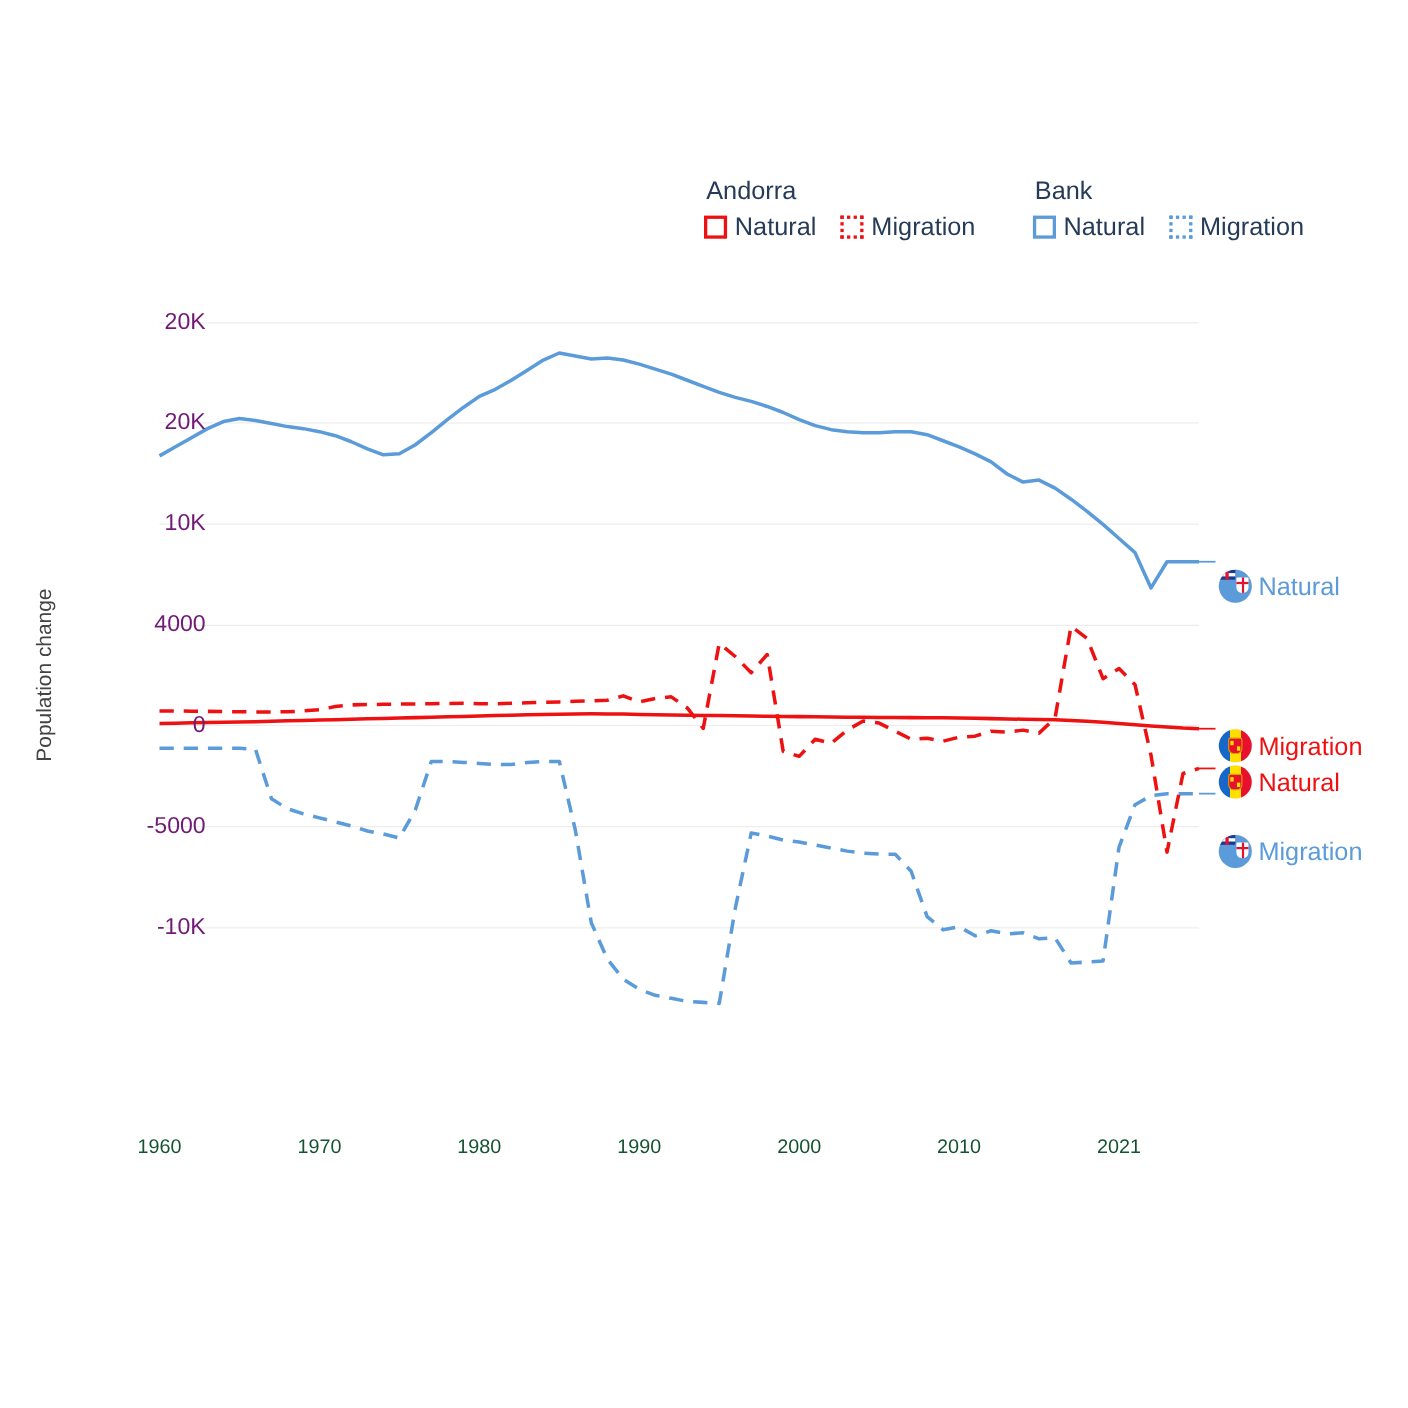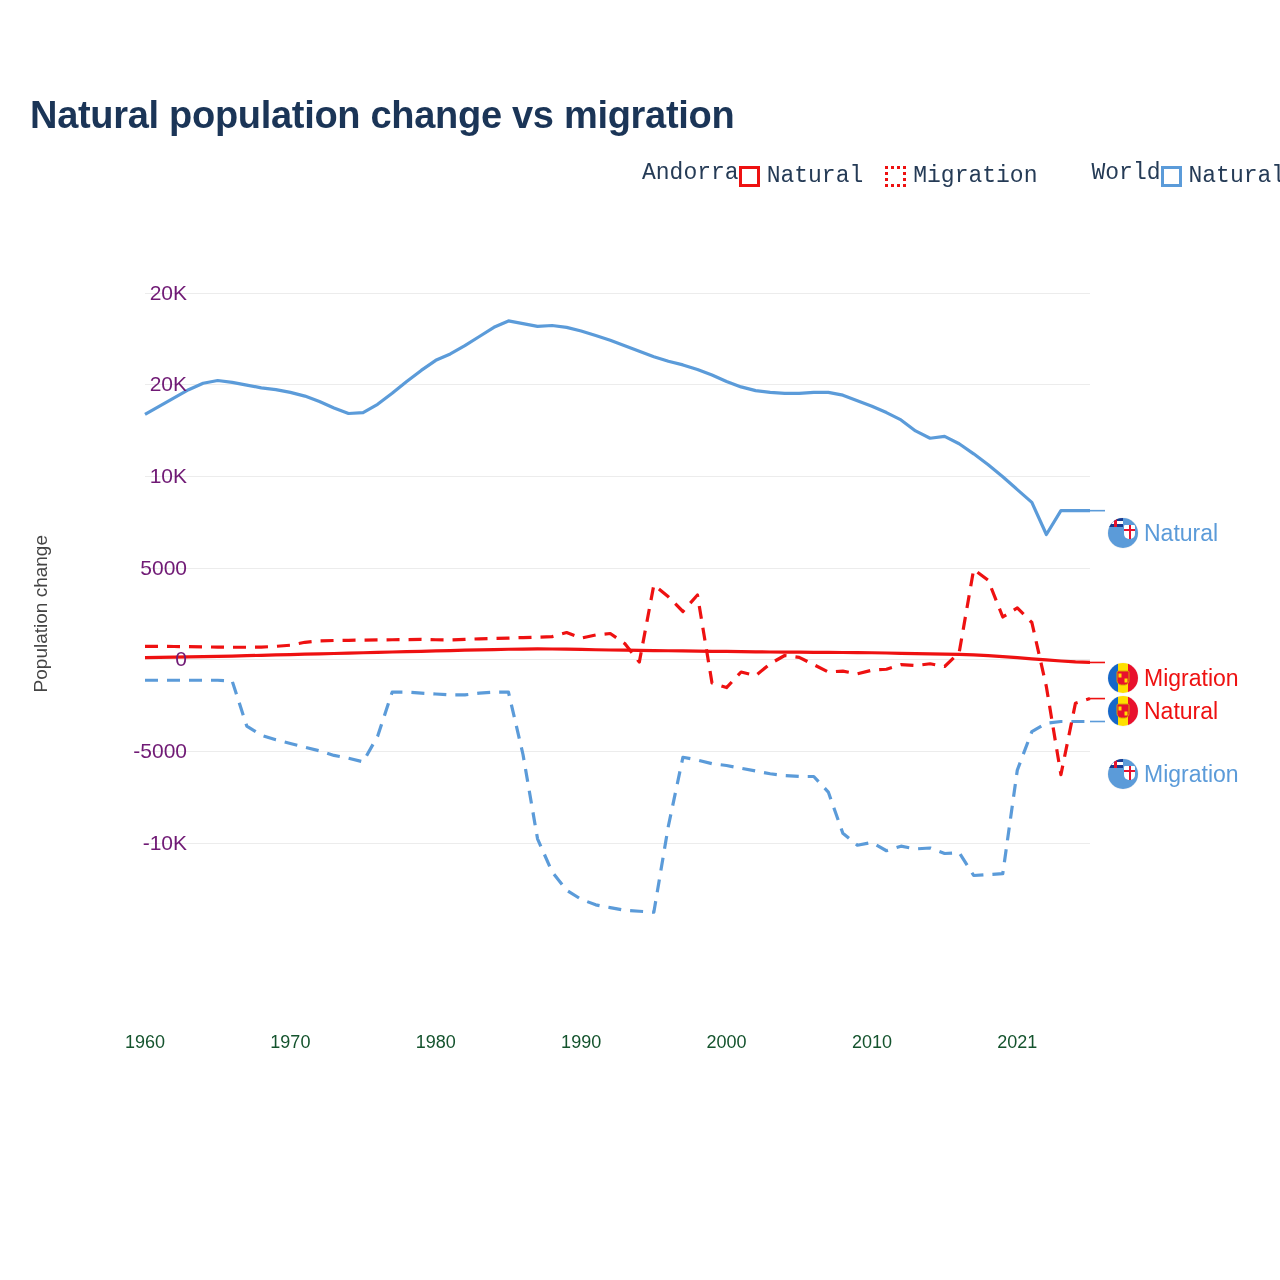--- a/index.html
+++ b/index.html
@@ -11,21 +11,21 @@
   #chart-root{position:absolute;inset:0;}
 
   .title{
     position:absolute;left:30px;top:94px;
     font-size:38px;font-weight:bold;color:#1b3557;
     letter-spacing:-0.3px;white-space:nowrap;
   }
 
   
   .legend{position:absolute;left:640px;top:160px;display:flex;gap:52px;align-items:flex-start;}
-  .legend-group{display:flex;font-family:Liberation Mono, monospace;}
+  .legend-group{display:flex;flex-direction:column;}
   .legend-group-title{font-size:23px;color:#253b56;margin:0 0 6px 2px;}
   .legend-items{display:flex;gap:22px;align-items:center;}
   .legend-item{display:flex;align-items:center;gap:7px;}
   .swatch{width:21px;height:21px;background:#fff;box-sizing:border-box;}
   .sw-solid-red{border:3px solid #ee1111;}
   .sw-dot-red{border:3px dotted #ee1111;}
   .sw-solid-blue{border:3px solid #5b9bd9;}
   .sw-dot-blue{border:3px dotted #5b9bd9;}
   .legend-label{font-size:23px;color:#253b56;}
 
@@ -73,39 +73,38 @@
 
   
   .footer{position:absolute;left:36px;top:1108px;font-size:21px;color:#6f6f6f;line-height:1.62;}
   .footer div{white-space:nowrap;}
 </style>
 </head>
 <body>
 
 <div id="chart-root">
 
-  <div class="title">Natural population change vs migration</div>
 
   <div class="legend">
     <div class="legend-group">
       <div class="legend-group-title">Andorra</div>
       <div class="legend-items">
         <div class="legend-item">
           <span class="swatch sw-solid-red"></span>
           <span class="legend-label">Natural</span>
         </div>
         <div class="legend-item">
           <span class="swatch sw-dot-red"></span>
           <span class="legend-label">Migration</span>
         </div>
       </div>
     </div>
 
     <div class="legend-group">
-      <div class="legend-group-title">World</div>
+      <div class="legend-group-title">Bank</div>
       <div class="legend-items">
         <div class="legend-item">
           <span class="swatch sw-solid-blue"></span>
           <span class="legend-label">Natural</span>
         </div>
         <div class="legend-item">
           <span class="swatch sw-dot-blue"></span>
           <span class="legend-label">Migration</span>
         </div>
       </div>
@@ -133,21 +132,21 @@
         <path d="M945.00 397.47 L960 397.47" stroke="#ee1111" stroke-width="1.6" fill="none"></path>
         <path d="M0.00 381.33 L14.54 381.33 L29.08 381.52 L43.62 381.70 L58.15 381.88 L72.69 382.07 L87.23 382.25 L101.77 382.25 L116.31 382.07 L130.85 381.33 L145.38 380.23 L159.92 377.30 L174.46 375.83 L189.00 375.47 L203.54 375.28 L218.08 375.10 L232.62 374.92 L247.15 374.73 L261.69 374.55 L276.23 374.37 L290.77 374.73 L305.31 374.92 L319.85 374.37 L334.38 373.82 L348.92 373.45 L363.46 373.08 L378.00 372.53 L392.54 372.17 L407.08 371.62 L421.62 367.58 L436.15 373.08 L450.69 369.97 L465.23 368.50 L479.77 378.58 L494.31 397.10 L508.85 319.92 L523.38 331.83 L537.92 346.50 L552.46 330.00 L567.00 418.00 L581.54 422.58 L596.08 407.00 L610.62 410.67 L625.15 398.75 L639.69 390.50 L654.23 392.33 L668.77 399.67 L683.31 407.00 L697.85 406.08 L712.38 408.83 L726.92 405.17 L741.46 404.25 L756.00 399.67 L770.54 400.58 L785.08 398.75 L799.62 401.50 L814.15 387.75 L828.69 304.33 L843.23 315.33 L857.77 352.00 L872.31 342.83 L886.85 357.50 L901.38 421.67 L915.92 509.67 L930.46 438.17 L945.00 433.58" fill="none" stroke="#ee1111" stroke-width="3.2" stroke-linejoin="round" stroke-linecap="butt" stroke-dasharray="13 9"></path>
         <path d="M945.00 433.58 L960 433.58" stroke="#ee1111" stroke-width="1.6" fill="none"></path>
       </svg>
   </div>
 
   <div id="yticks">
       <div class="ytick" style="top: 292.5px;">20K</div>
       <div class="ytick" style="top: 384.167px;">20K</div>
       <div class="ytick" style="top: 475.833px;">10K</div>
-      <div class="ytick" style="top: 567.5px;">5000</div>
+      <div class="ytick" style="top: 567.5px;">4000</div>
       <div class="ytick" style="top: 659.167px;">0</div>
       <div class="ytick" style="top: 750.833px;">-5000</div>
       <div class="ytick" style="top: 842.5px;">-10K</div>
     </div>
   <div id="xticks">
       <div class="xtick" style="left: 145px;">1960</div>
       <div class="xtick" style="left: 290.385px;">1970</div>
       <div class="xtick" style="left: 435.769px;">1980</div>
       <div class="xtick" style="left: 581.154px;">1990</div>
       <div class="xtick" style="left: 726.538px;">2000</div>

